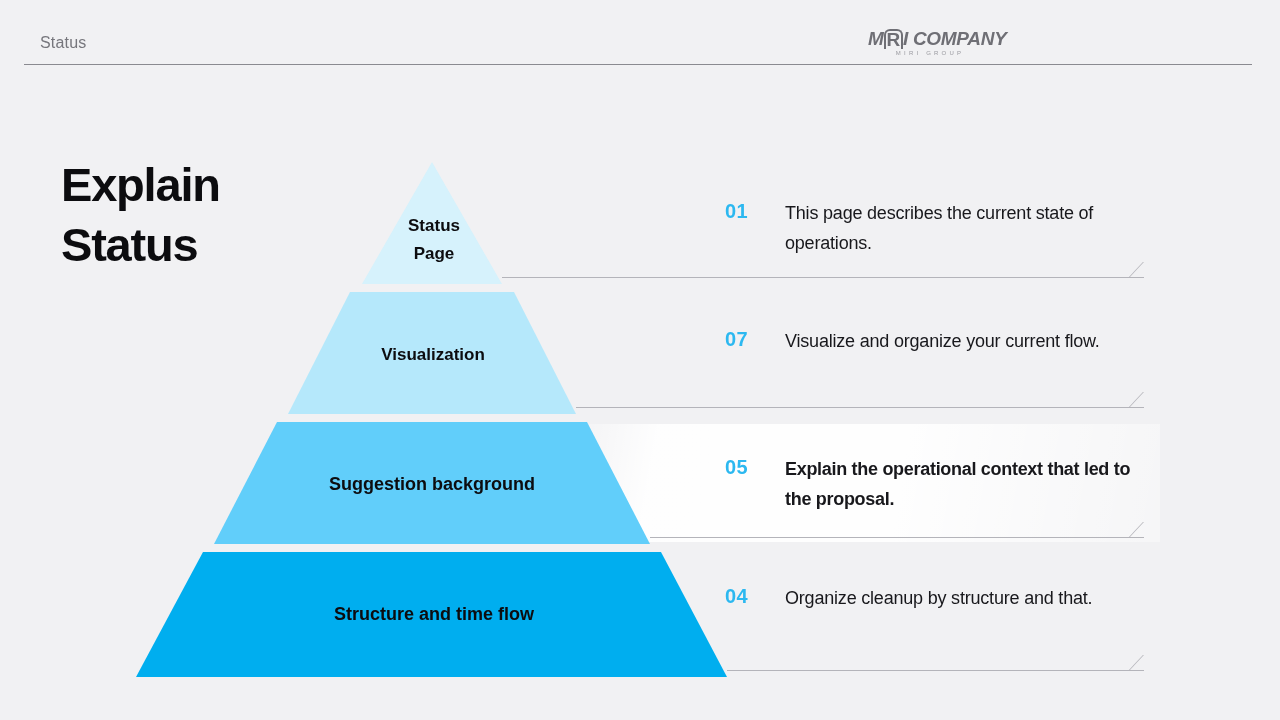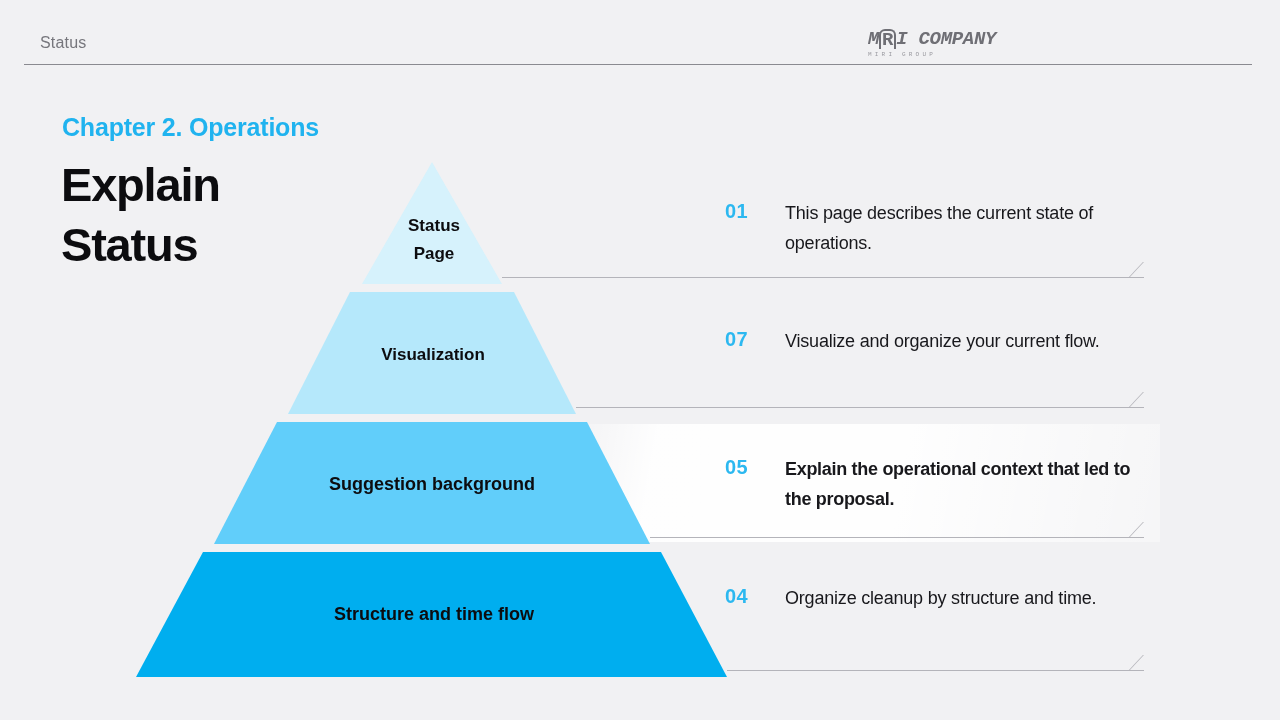--- a/index.html
+++ b/index.html
@@ -27,22 +27,21 @@
   }
   #header-rule {
     position:absolute; left:24px; top:64px;
     width:1228px; height:1px; background:#8a8a90;
   }
 
   
   #logo {
     position:absolute; right:26px; top:28px;
     width:124px; height:30px;
-    text-align:left;
-    font-family:Liberation Mono, monospace;
+    text-align:center;
   }
   #logo-main {
     font-size:19px; font-weight:600; color:#6f6f75;
     letter-spacing:-.3px; line-height:21px; white-space:nowrap;
     font-style:italic;
   }
   #logo-main .boxed {
     display:inline-block; border:2px solid #6f6f75;
     border-bottom:none; border-radius:6px 6px 0 0;
     padding:0 1px; line-height:18px; font-style:normal;
@@ -146,21 +145,20 @@
   <div id="header">
     <div id="header-title">Status</div>
     <div id="header-rule"></div>
   </div>
 
   <div id="logo">
     <div id="logo-main"><span>M</span><span class="boxed">R</span><span>I COMPANY</span></div>
     <div id="logo-sub">MIRI GROUP</div>
   </div>
 
-  <div id="chapter">Chapter 2. Operations</div>
   <div id="title">Explain
 Status</div>
 
   <div id="highlight-band"></div>
 
   <svg id="pyramid" viewBox="0 0 1280 720" xmlns="http://www.w3.org/2000/svg">
     <polygon points="432,162 502,284 362,284" fill="#d6f2fc"></polygon>
     <polygon points="350,292 514,292 576,414 288,414" fill="#b5e8fb"></polygon>
     <polygon points="277,422 587,422 650,544 214,544" fill="#61cefa"></polygon>
     <polygon points="203,552 661,552 727,677 136,677" fill="#00aeef"></polygon>
@@ -194,20 +192,20 @@
     <span class="row-num">05</span>
     <span class="row-text">Explain the operational context that led to the proposal.</span>
   </div>
   <div class="rule" style="left:650px; top:528px; width:494px;">
     <span class="bar"></span>
     <span class="tick"></span>
   </div>
 
   <div class="row" id="row-3" style="top:585px;">
     <span class="row-num">04</span>
-    <span class="row-text">Organize cleanup by structure and time.</span>
+    <span class="row-text">Organize cleanup by structure and that.</span>
   </div>
   <div class="rule" style="left:727px; top:661px; width:417px;">
     <span class="bar"></span>
     <span class="tick"></span>
   </div>
 
 </div>
 
 </body></html>

